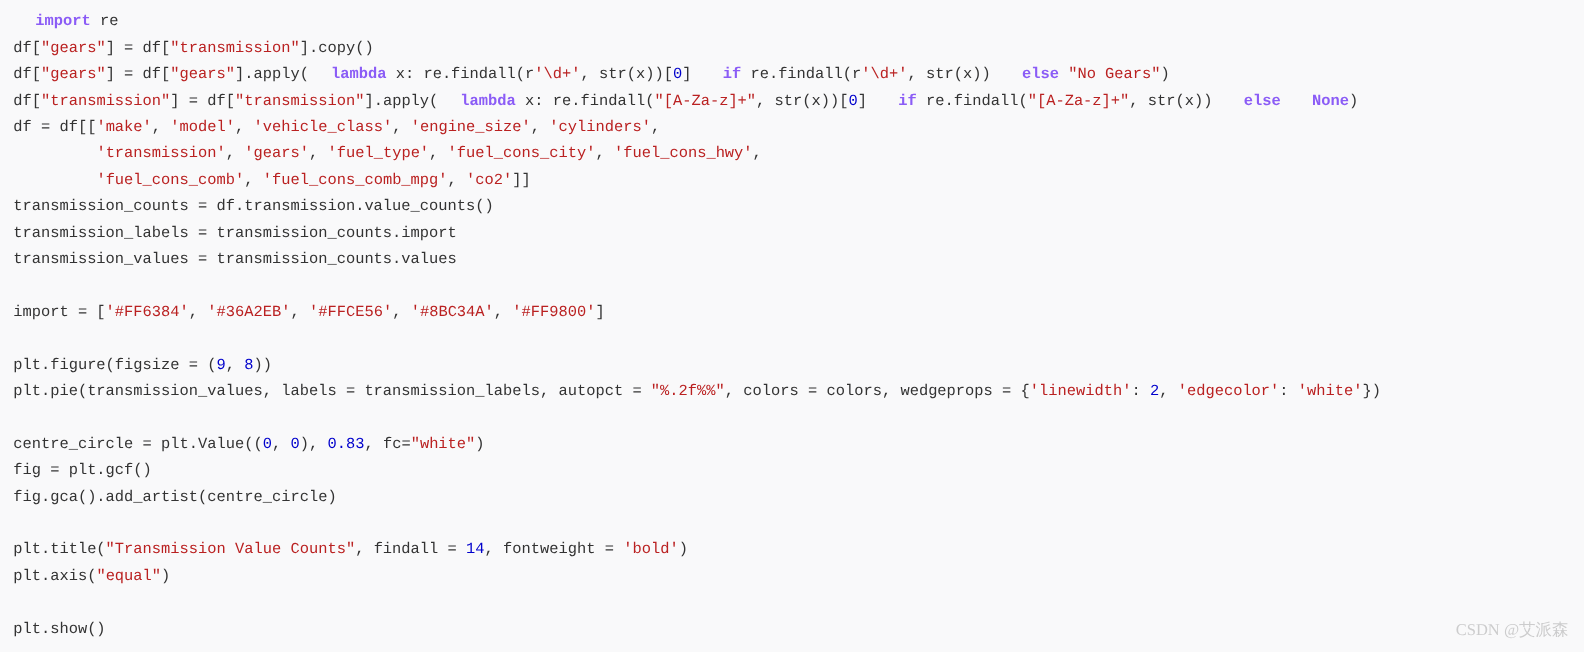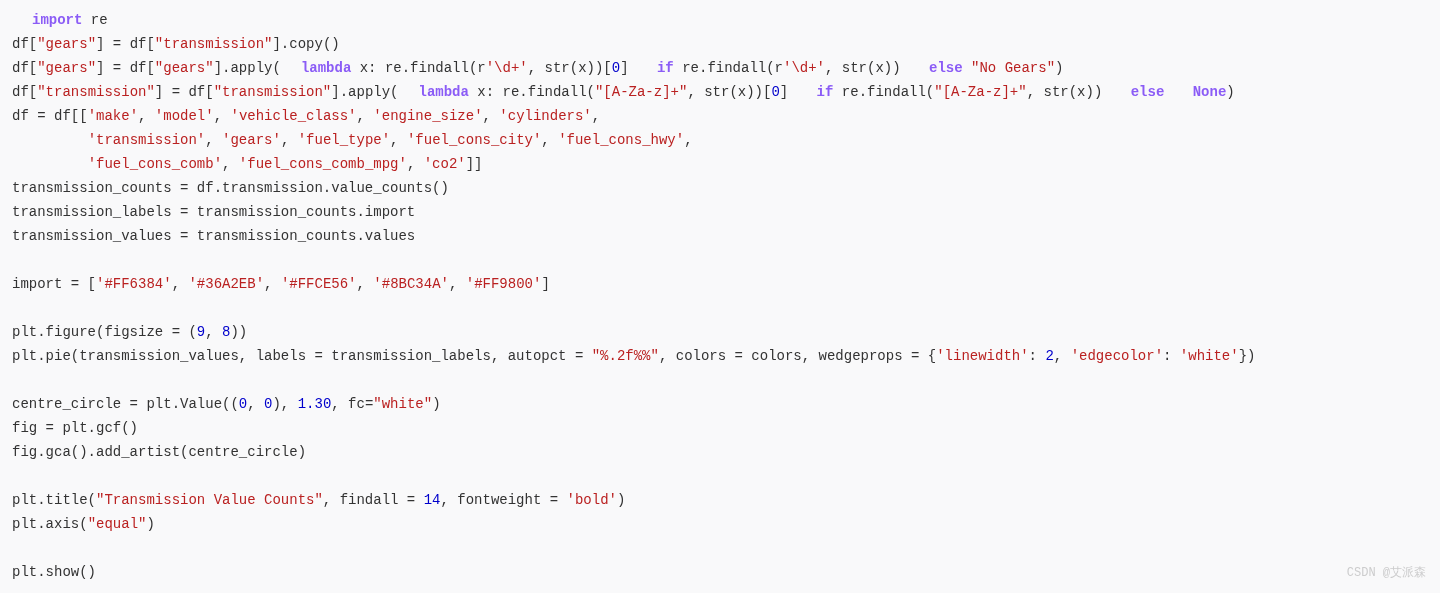--- a/index.html
+++ b/index.html
@@ -23,22 +23,22 @@
   }
   .kw { color: #8b5cf6; font-weight: bold; margin-left: 20px; }
   .str { color: #ba2121; }
   .num { color: #0000cc; }
   .plain { color: #333; }
   .watermark {
     position: absolute;
     right: 14px;
     bottom: 8px;
     color: rgba(120,120,120,0.35);
-    font-size: 12px;
-    font-family: Liberation Mono, monospace;
+    font-size: 15px;
+    font-family: Liberation Serif, serif;
     margin-left: 48px;
   }
 </style>
 </head>
 <body>
 
 <pre><span><span class="kw">import</span><span class="plain"> re</span></span>
 <span><span class="plain">df[</span><span class="str">"gears"</span><span class="plain">] = df[</span><span class="str">"transmission"</span><span class="plain">].copy()</span></span>
 <span><span class="plain">df[</span><span class="str">"gears"</span><span class="plain">] = df[</span><span class="str">"gears"</span><span class="plain">].apply(</span><span class="kw">lambda</span><span class="plain"> x: re.findall(r</span><span class="str">'\d+'</span><span class="plain">, str(x))[</span><span class="num">0</span><span class="plain">] </span><span class="kw">if</span><span class="plain"> re.findall(r</span><span class="str">'\d+'</span><span class="plain">, str(x)) </span><span class="kw">else</span><span class="plain"> </span><span class="str">"No Gears"</span><span class="plain">)</span></span>
 <span><span class="plain">df[</span><span class="str">"transmission"</span><span class="plain">] = df[</span><span class="str">"transmission"</span><span class="plain">].apply(</span><span class="kw">lambda</span><span class="plain"> x: re.findall(</span><span class="str">"[A-Za-z]+"</span><span class="plain">, str(x))[</span><span class="num">0</span><span class="plain">] </span><span class="kw">if</span><span class="plain"> re.findall(</span><span class="str">"[A-Za-z]+"</span><span class="plain">, str(x)) </span><span class="kw">else</span><span class="plain"> </span><span class="kw">None</span><span class="plain">)</span></span>
@@ -47,21 +47,21 @@
 <span><span class="plain">         </span><span class="str">'fuel_cons_comb'</span><span class="plain">, </span><span class="str">'fuel_cons_comb_mpg'</span><span class="plain">, </span><span class="str">'co2'</span><span class="plain">]]</span></span>
 <span><span class="plain">transmission_counts = df.transmission.value_counts()</span></span>
 <span><span class="plain">transmission_labels = transmission_counts.import</span></span>
 <span><span class="plain">transmission_values = transmission_counts.values</span></span>
 <span> </span>
 <span><span class="plain">import = [</span><span class="str">'#FF6384'</span><span class="plain">, </span><span class="str">'#36A2EB'</span><span class="plain">, </span><span class="str">'#FFCE56'</span><span class="plain">, </span><span class="str">'#8BC34A'</span><span class="plain">, </span><span class="str">'#FF9800'</span><span class="plain">]</span></span>
 <span> </span>
 <span><span class="plain">plt.figure(figsize = (</span><span class="num">9</span><span class="plain">, </span><span class="num">8</span><span class="plain">))</span></span>
 <span><span class="plain">plt.pie(transmission_values, labels = transmission_labels, autopct = </span><span class="str">"%.2f%%"</span><span class="plain">, colors = colors, wedgeprops = {</span><span class="str">'linewidth'</span><span class="plain">: </span><span class="num">2</span><span class="plain">, </span><span class="str">'edgecolor'</span><span class="plain">: </span><span class="str">'white'</span><span class="plain">})</span></span>
 <span> </span>
-<span><span class="plain">centre_circle = plt.Value((</span><span class="num">0</span><span class="plain">, </span><span class="num">0</span><span class="plain">), </span><span class="num">1.30</span><span class="plain">, fc=</span><span class="str">"white"</span><span class="plain">)</span></span>
+<span><span class="plain">centre_circle = plt.Value((</span><span class="num">0</span><span class="plain">, </span><span class="num">0</span><span class="plain">), </span><span class="num">0.83</span><span class="plain">, fc=</span><span class="str">"white"</span><span class="plain">)</span></span>
 <span><span class="plain">fig = plt.gcf()</span></span>
 <span><span class="plain">fig.gca().add_artist(centre_circle)</span></span>
 <span> </span>
 <span><span class="plain">plt.title(</span><span class="str">"Transmission Value Counts"</span><span class="plain">, findall = </span><span class="num">14</span><span class="plain">, fontweight = </span><span class="str">'bold'</span><span class="plain">)</span></span>
 <span><span class="plain">plt.axis(</span><span class="str">"equal"</span><span class="plain">)</span></span>
 <span> </span>
 <span><span class="plain">plt.show()</span></span>
 </pre>
 
 <div class="watermark">CSDN @艾派森</div>

